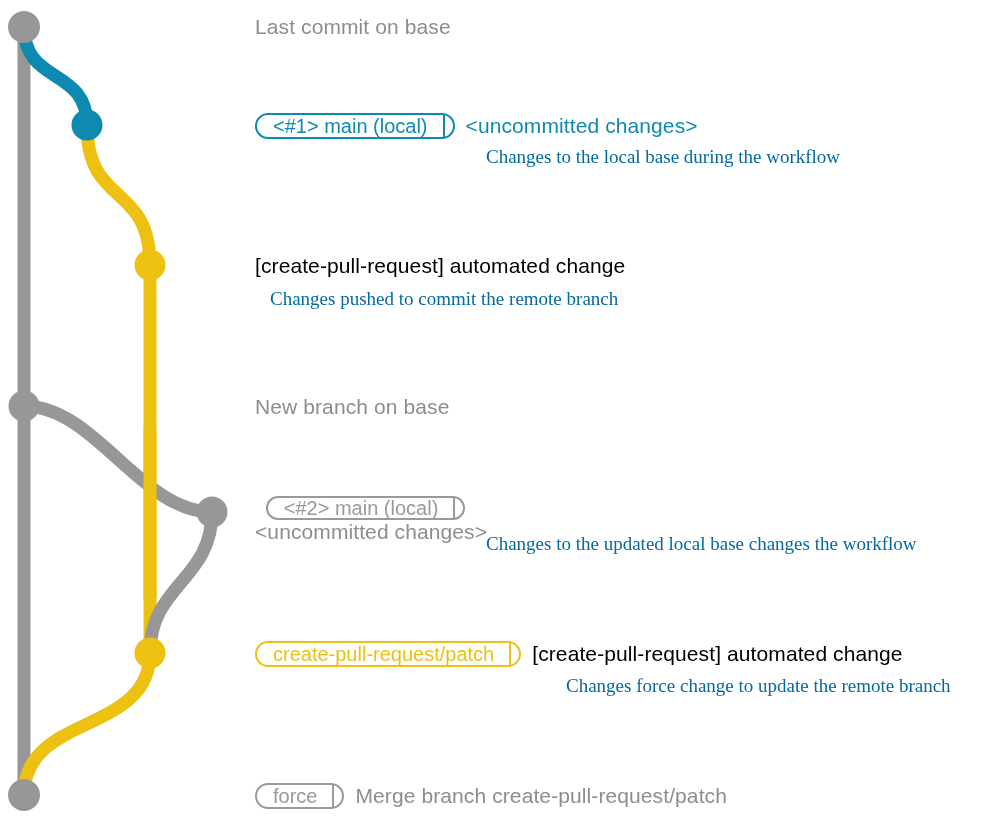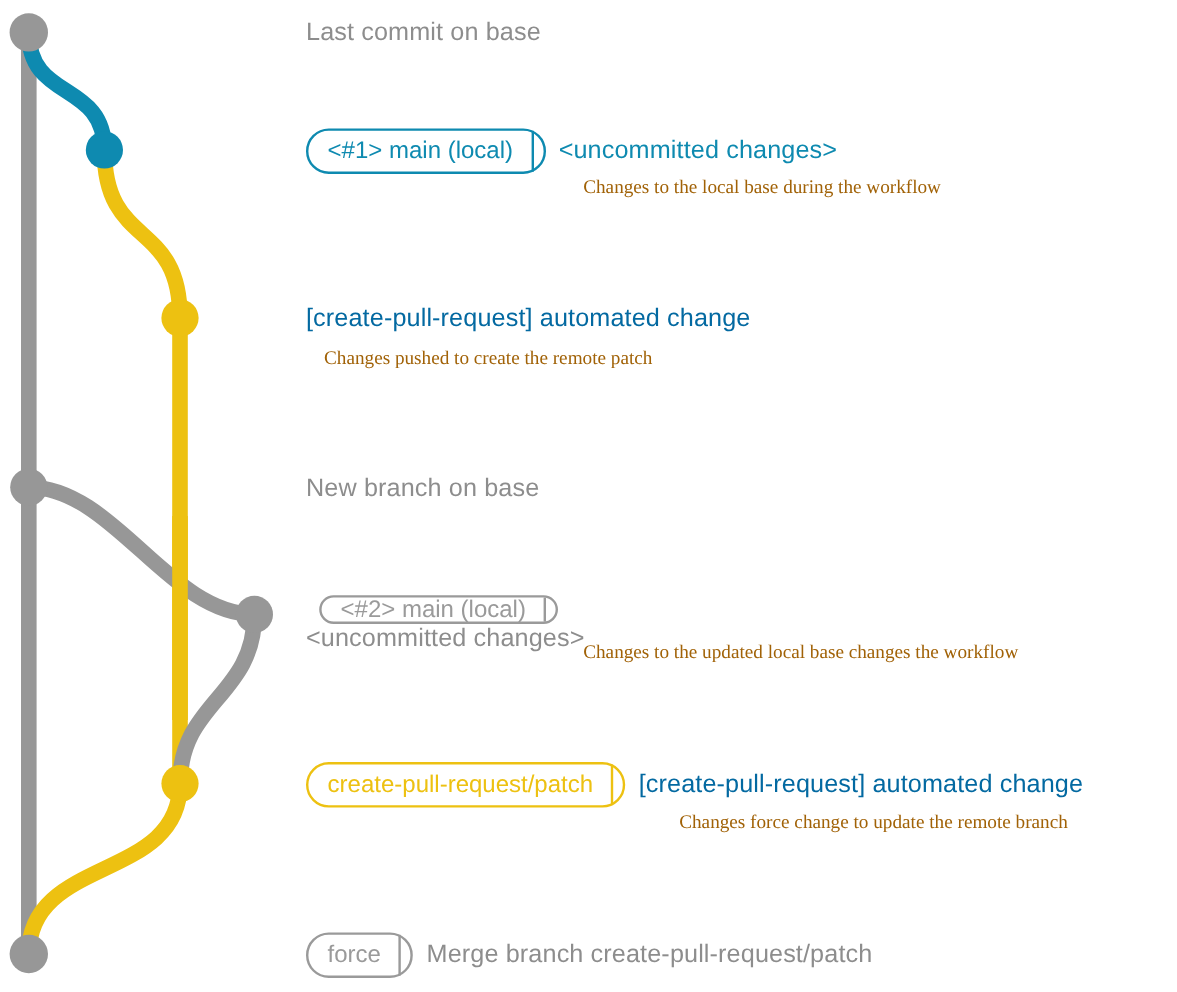--- a/index.html
+++ b/index.html
@@ -55,29 +55,29 @@
 
   
   .subject {
     font-family: "Liberation Sans", sans-serif;
     font-size: 21px;
     line-height: 24px;
     letter-spacing: 0.1px;
   }
   .subject.gray  { color: #8d8d8d; }
   .subject.blue  { color: #0e8ab0; }
-  .subject.gold  { color: #0369a1; }
+  .subject.gold  { color: #000000; }
 
   
   .pill {
     display: inline-flex;
     align-items: stretch;
     border: 2px solid currentColor;
     border-radius: 20px;
-    height: 38px;
+    height: 26px;
     box-sizing: border-box;
     margin-right: 11px;
     background: transparent;
   }
   .pill .pill-text {
     display: flex;
     align-items: center;
     padding: 0 15px 0 16px;
     font-family: "Liberation Sans", sans-serif;
     font-size: 20px;
@@ -94,23 +94,23 @@
     width: 8px;
   }
   .pill.gray { color: #9a9a9a; }
   .pill.blue { color: #0e8ab0; }
   .pill.gold { color: #edc111; }
 
   
   .descr {
     position: absolute;
     font-family: "Liberation Serif", serif;
-    font-size: 16px;
+    font-size: 19px;
     line-height: 22px;
-    color: #a16207;
+    color: #0369a1;
     white-space: nowrap;
   }
 </style>
 </head>
 <body>
 
 <div id="graph-root">
 
   <svg id="graph-svg" viewBox="0 0 260 827" width="260" height="827">
 
@@ -151,21 +151,21 @@
         <span class="pill-sep"></span>
         <span class="pill-cap"></span>
       </span>
       <span class="subject blue">&lt;uncommitted changes&gt;</span>
     </div>
     <div class="descr" style="left:486px; top:146px;">Changes to the local base during the workflow</div>
 
     <div class="row" style="left:255px; top:253px; height:26px;">
       <span class="subject gold">[create-pull-request] automated change</span>
     </div>
-    <div class="descr" style="left:270px; top:288px;">Changes pushed to create the remote patch</div>
+    <div class="descr" style="left:270px; top:288px;">Changes pushed to commit the remote branch</div>
 
     <div class="row" style="left:255px; top:394px; height:26px;">
       <span class="subject gray">New branch on base</span>
     </div>
 
     <div class="row" style="left:255px; top:496px; height:34px;flex-direction:column;">
       <span class="pill gray">
         <span class="pill-text">&lt;#2&gt; main (local)</span>
         <span class="pill-sep"></span>
         <span class="pill-cap"></span>

